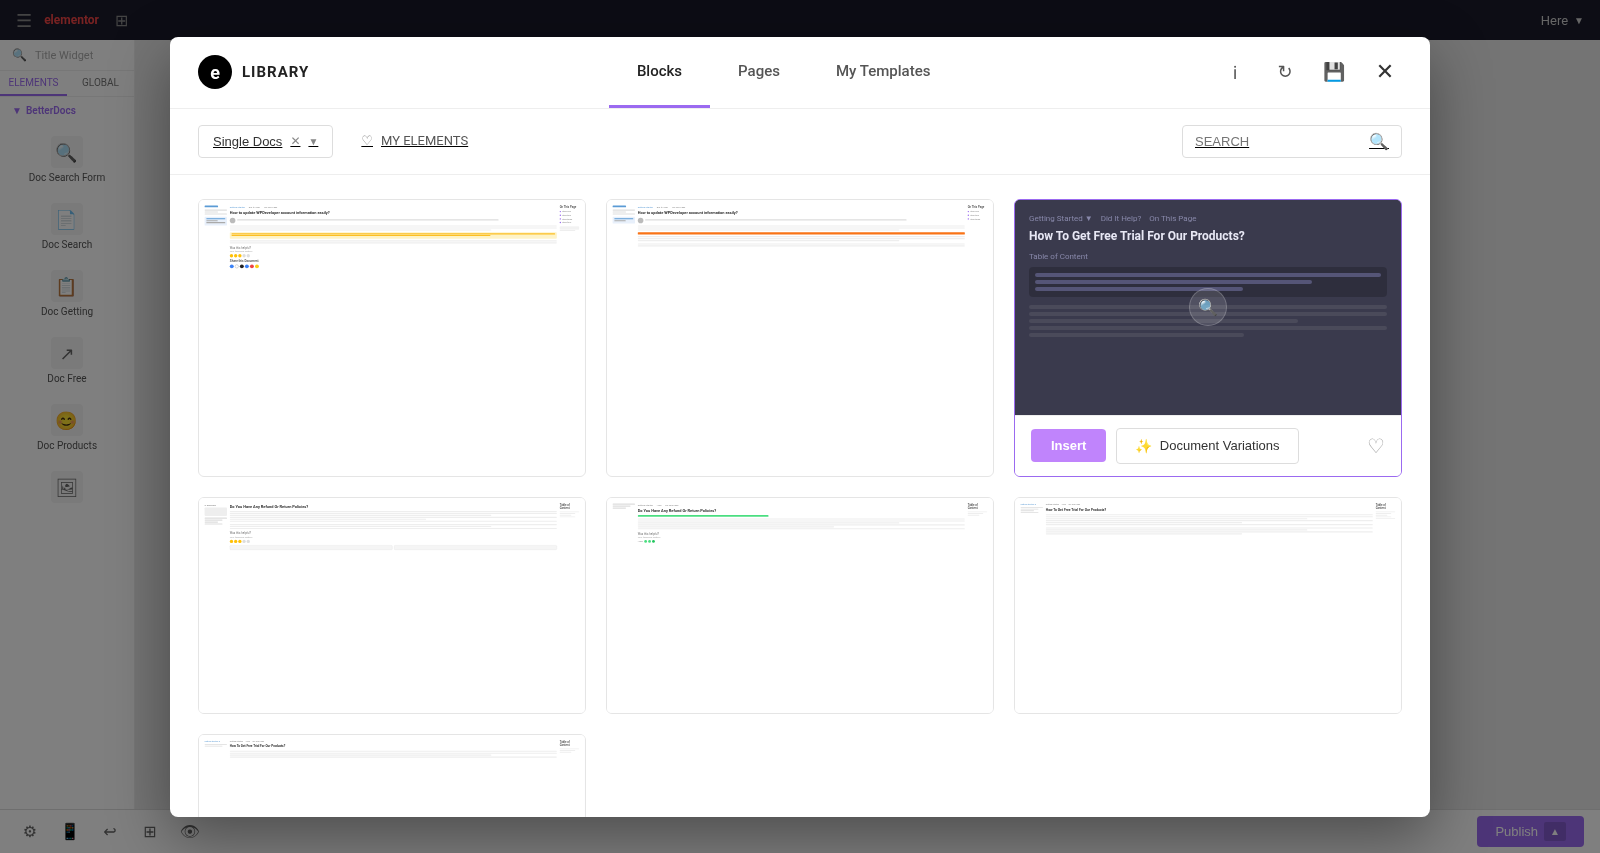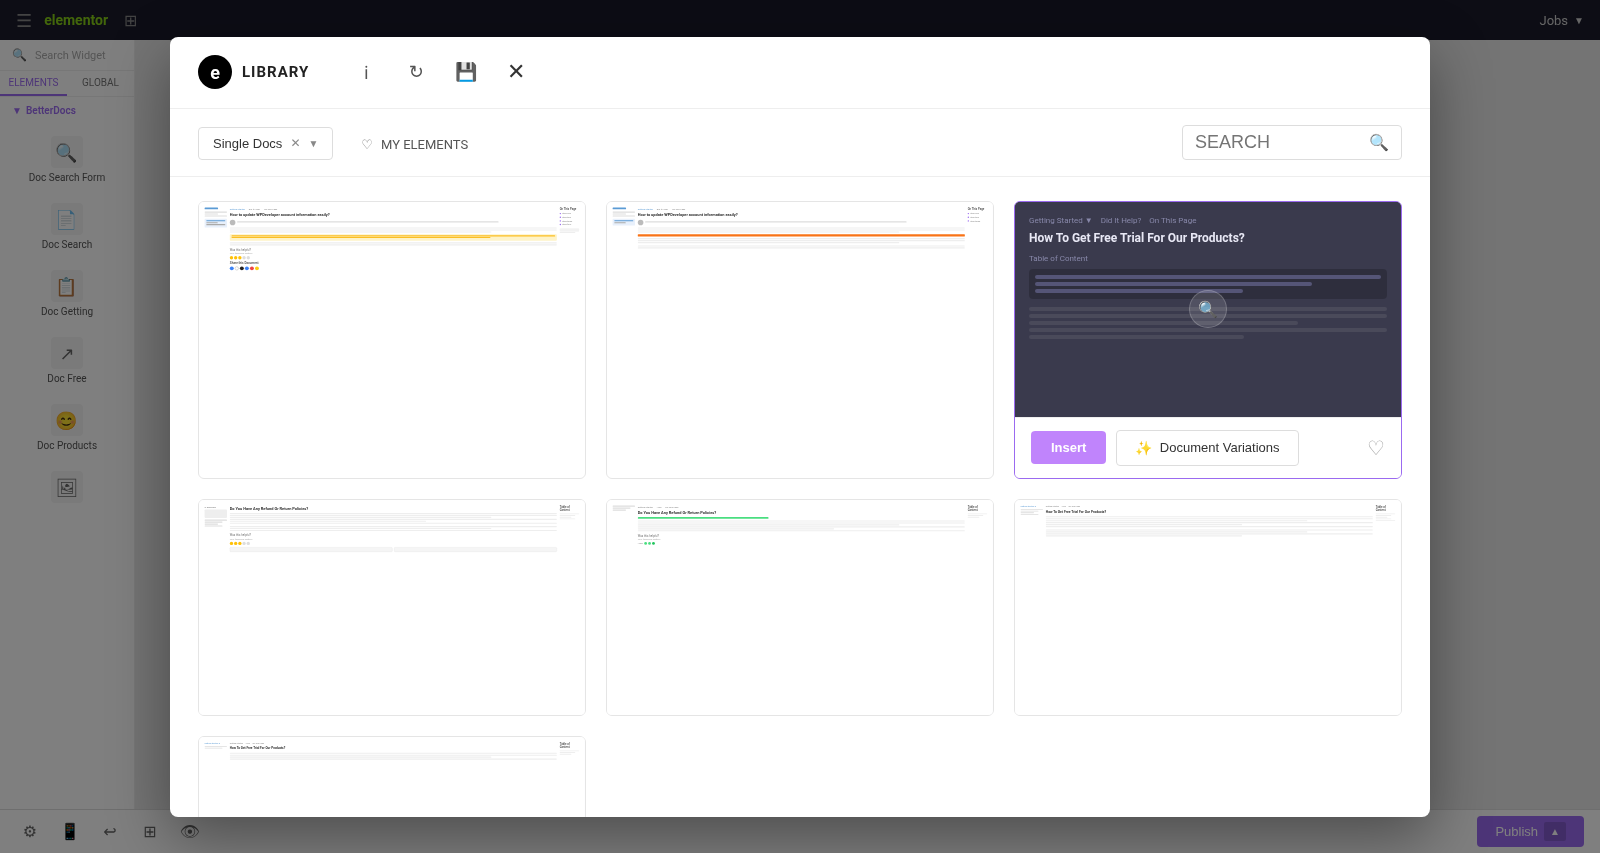--- a/index.html
+++ b/index.html
@@ -26,23 +26,23 @@
       display: flex;
       align-items: center;
       padding: 0 16px;
       gap: 12px;
     }
     .editor-topbar-icon {
       color: #888;
       font-size: 18px;
     }
     .editor-topbar-logo {
-      color: #84cc16;
+      color: #ef4444;
       font-weight: bold;
-      font-size: 14px;
+      font-size: 12px;
     }
     .editor-topbar-grid {
       color: #888;
       font-size: 16px;
       margin-left: 4px;
     }
     .editor-topbar-right {
       margin-left: auto;
       color: #ccc;
       font-size: 13px;
@@ -268,25 +268,26 @@
       align-items: center;
       justify-content: center;
     }
     .header-close-btn {
       color: #333;
       font-size: 22px;
     }
 
     .modal-toolbar {
       display: flex;
-      align-items: flex-end;
+      align-items: flex-start;
       padding: 16px 28px;
       gap: 16px;
       border-bottom: 1px solid #eee;
       flex-shrink: 0;
+      text-decoration: underline;
     }
     .dropdown-btn {
       display: flex;
       align-items: center;
       gap: 8px;
       padding: 8px 14px;
       border: 1px solid #ddd;
       border-radius: 4px;
       background: #fff;
       font-size: 13px;
@@ -317,21 +318,21 @@
       align-items: center;
       border: 1px solid #ddd;
       border-radius: 4px;
       padding: 6px 12px;
       gap: 8px;
       width: 220px;
     }
     .search-input {
       border: none;
       outline: none;
-      font-size: 18px;
+      font-size: 13px;
       color: #555;
       width: 100%;
       background: transparent;
     }
     .search-icon { color: #aaa; font-size: 16px; }
 
     .modal-body {
       flex: 1;
       overflow-y: auto;
       padding: 24px 28px;
@@ -529,29 +530,29 @@
   </style>
 </head>
 <body>
 
 <div class="editor-bg">
   <div class="editor-topbar">
     <span class="editor-topbar-icon">☰</span>
     <span class="editor-topbar-logo">elementor</span>
     <span class="editor-topbar-grid">⊞</span>
     <div class="editor-topbar-right">
-      <span>Jobs</span>
+      <span>Here</span>
       <span class="jobs-arrow">▼</span>
     </div>
   </div>
   <div class="editor-body">
     <div class="editor-sidebar">
       <div class="sidebar-top">
         <span class="sidebar-search-icon">🔍</span>
-        <span style="font-size:11px;color:#aaa;">Search Widget</span>
+        <span style="font-size:11px;color:#aaa;">Title Widget</span>
       </div>
       <div class="sidebar-tabs">
         <div class="sidebar-tab active">ELEMENTS</div>
         <div class="sidebar-tab">GLOBAL</div>
       </div>
       <div class="sidebar-section-title">
         <span>▼</span>
         <span>BetterDocs</span>
       </div>
       <div class="sidebar-items">
@@ -596,20 +597,25 @@
   </div>
 </div>
 
 <div class="overlay">
   <div class="modal">
 
     <div class="modal-header">
       <div class="modal-logo">
         <div class="modal-logo-icon">e</div>
         <span class="modal-logo-text">LIBRARY</span>
+      </div>
+      <div class="modal-tabs">
+        <div class="modal-tab active">Blocks</div>
+        <div class="modal-tab">Pages</div>
+        <div class="modal-tab">My Templates</div>
       </div>
       <div class="modal-header-actions">
         <button class="header-action-btn">ℹ</button>
         <button class="header-action-btn">↻</button>
         <button class="header-action-btn">💾</button>
         <button class="header-action-btn header-close-btn">✕</button>
       </div>
     </div>
 
     <div class="modal-toolbar">

